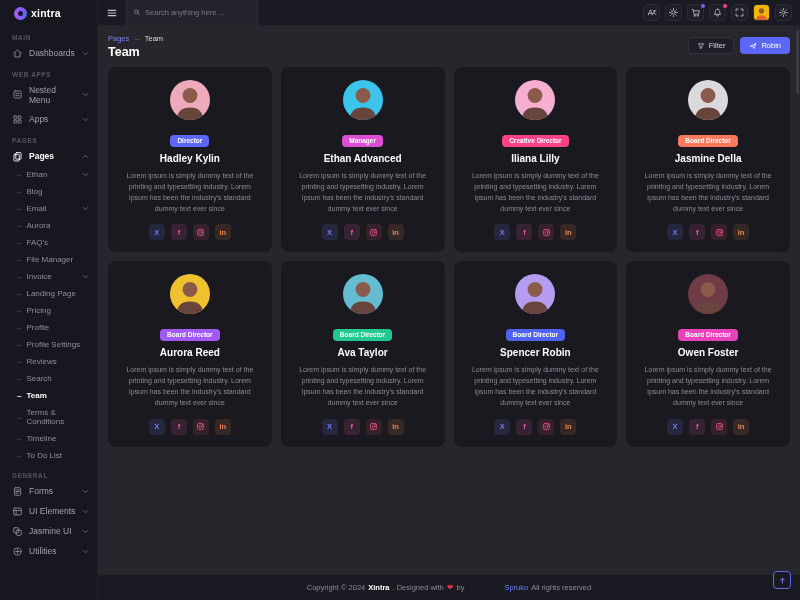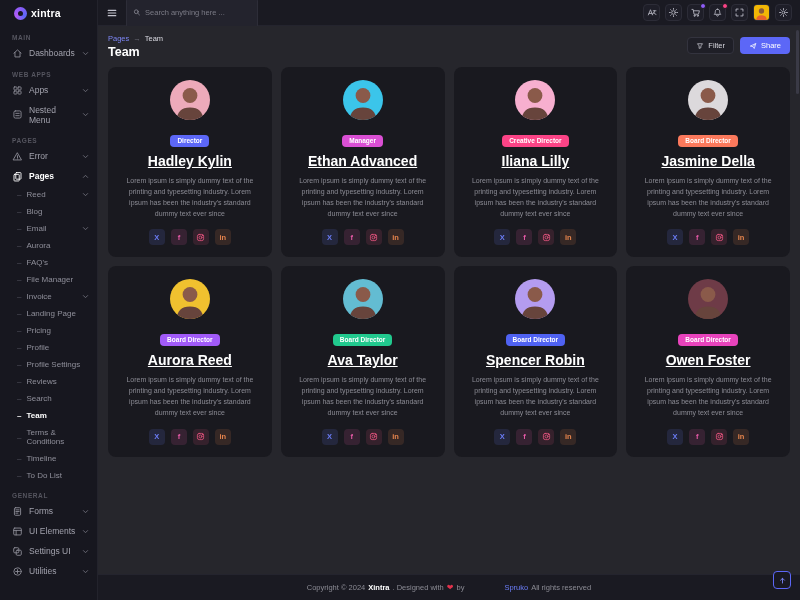--- a/index.html
+++ b/index.html
@@ -48,21 +48,21 @@
   .head-actions { display:flex; gap:6px; margin-top:3px; }
   .btn { display:flex; align-items:center; gap:4px; height:17px; padding:0 8px; border-radius:4px; font-size:7.5px; cursor:pointer; border:1px solid transparent;justify-content:flex-end; }
   .btn-filter { background:#1f1f27; border-color:#33333e; color:#d6d6de; }
   .btn-share { background:#5C67F7; color:#fff; }
 
   .grid { display:grid; grid-template-columns:repeat(4,1fr); gap:9px; }
   .card { background:#19191F; border-radius:8px; padding:13px 10px 12px; text-align:center; }
   .avatar { width:40px; height:40px; border-radius:50%; overflow:hidden; margin:0 auto 9px; }
   .badge-row { margin-bottom:6px; }
   .badge { display:inline-block; color:#fff; font-size:6.5px; font-weight:700; padding:2.5px 7px; border-radius:4px; }
-  .m-name { color:#fff; font-size:14px; font-weight:700; margin-bottom:7px;text-decoration:underline; }
+  .m-name { color:#fff; font-size:10px; font-weight:700; margin-bottom:7px; }
   .m-desc { color:#8b8b94; font-size:7px; line-height:1.55; padding:0 2px; }
   .socials { display:flex; justify-content:center; gap:6px; margin-top:10px; }
   .social { width:16px; height:16px; border-radius:4px; display:flex; align-items:center; justify-content:center; font-size:7.5px; font-weight:700; cursor:pointer; text-decoration:none; }
 
   
   .footer { height:26px; background:#1A1A22; border-top:1px solid #24242e; display:flex; align-items:center; justify-content:center; gap:3px; font-size:7.5px; color:#8b8b94; }
   .footer .fb { color:#fff; font-weight:700; }
   .footer .heart { font-size:8px; }
   .footer .designer { cursor:pointer;padding-left:37px; }
 
@@ -91,79 +91,65 @@
           <span class="chev">
             <svg width="7" height="7" viewBox="0 0 10 10" fill="none" stroke="currentColor" stroke-width="1.3" stroke-linecap="round" stroke-linejoin="round">
               <polyline points="2,3.7 5,6.7 8,3.7"></polyline>
             </svg>
           </span>
         </div>
         <div class="sec-label">WEB APPS</div>
         <div class="side-item">
           <span class="si-icon">
             <svg width="11" height="11" viewBox="0 0 16 16" fill="none" stroke="currentColor" stroke-width="1.3" stroke-linecap="round" stroke-linejoin="round">
+              <rect x="2.8" y="2.8" width="10.4" height="10.4" rx="2"></rect>
+              <path d="M5.5 6.3h5M5.5 9.7h5"></path>
+            </svg>
+          </span>
+          <span class="si-label">Nested Menu</span>
+          <span class="chev">
+            <svg width="7" height="7" viewBox="0 0 10 10" fill="none" stroke="currentColor" stroke-width="1.3" stroke-linecap="round" stroke-linejoin="round">
+              <polyline points="2,3.7 5,6.7 8,3.7"></polyline>
+            </svg>
+          </span>
+        </div>
+        <div class="side-item">
+          <span class="si-icon">
+            <svg width="11" height="11" viewBox="0 0 16 16" fill="none" stroke="currentColor" stroke-width="1.3" stroke-linecap="round" stroke-linejoin="round">
               <rect x="2.8" y="2.8" width="4.4" height="4.4" rx="1"></rect>
               <rect x="8.8" y="2.8" width="4.4" height="4.4" rx="1"></rect>
               <rect x="2.8" y="8.8" width="4.4" height="4.4" rx="1"></rect>
               <rect x="8.8" y="8.8" width="4.4" height="4.4" rx="1"></rect>
             </svg>
           </span>
           <span class="si-label">Apps</span>
           <span class="chev">
             <svg width="7" height="7" viewBox="0 0 10 10" fill="none" stroke="currentColor" stroke-width="1.3" stroke-linecap="round" stroke-linejoin="round">
               <polyline points="2,3.7 5,6.7 8,3.7"></polyline>
             </svg>
           </span>
         </div>
-        <div class="side-item">
-          <span class="si-icon">
-            <svg width="11" height="11" viewBox="0 0 16 16" fill="none" stroke="currentColor" stroke-width="1.3" stroke-linecap="round" stroke-linejoin="round">
-              <rect x="2.8" y="2.8" width="10.4" height="10.4" rx="2"></rect>
-              <path d="M5.5 6.3h5M5.5 9.7h5"></path>
-            </svg>
-          </span>
-          <span class="si-label">Nested Menu</span>
-          <span class="chev">
-            <svg width="7" height="7" viewBox="0 0 10 10" fill="none" stroke="currentColor" stroke-width="1.3" stroke-linecap="round" stroke-linejoin="round">
-              <polyline points="2,3.7 5,6.7 8,3.7"></polyline>
-            </svg>
-          </span>
-        </div>
         <div class="sec-label">PAGES</div>
-        <div class="side-item">
-          <span class="si-icon">
-            <svg width="11" height="11" viewBox="0 0 16 16" fill="none" stroke="currentColor" stroke-width="1.3" stroke-linecap="round" stroke-linejoin="round">
-              <path d="M8 3 13.8 13H2.2Z"></path>
-              <path d="M8 6.8v3M8 11.5v.1"></path>
-            </svg>
-          </span>
-          <span class="si-label">Error</span>
-          <span class="chev">
-            <svg width="7" height="7" viewBox="0 0 10 10" fill="none" stroke="currentColor" stroke-width="1.3" stroke-linecap="round" stroke-linejoin="round">
-              <polyline points="2,3.7 5,6.7 8,3.7"></polyline>
-            </svg>
-          </span>
-        </div>
         <div class="side-item active">
           <span class="si-icon">
             <svg width="11" height="11" viewBox="0 0 16 16" fill="none" stroke="currentColor" stroke-width="1.3" stroke-linecap="round" stroke-linejoin="round">
               <rect x="5.5" y="2.3" width="7.6" height="9.6" rx="1"></rect>
               <rect x="2.9" y="4.9" width="7.6" height="9.6" rx="1"></rect>
             </svg>
           </span>
           <span class="si-label">Pages</span>
           <span class="chev">
             <svg width="7" height="7" viewBox="0 0 10 10" fill="none" stroke="currentColor" stroke-width="1.3" stroke-linecap="round" stroke-linejoin="round">
               <polyline points="2,6.3 5,3.3 8,6.3"></polyline>
             </svg>
           </span>
         </div>
         <div class="sub-item">
           <span class="dash">–</span>
-          <span class="si-label">Reed</span>
+          <span class="si-label">Ethan</span>
           <span class="chev">
             <svg width="7" height="7" viewBox="0 0 10 10" fill="none" stroke="currentColor" stroke-width="1.3" stroke-linecap="round" stroke-linejoin="round">
               <polyline points="2,3.7 5,6.7 8,3.7"></polyline>
             </svg>
           </span>
         </div>
         <div class="sub-item">
           <span class="dash">–</span>
           <span class="si-label">Blog</span>
         </div>
@@ -266,21 +252,21 @@
             </svg>
           </span>
         </div>
         <div class="side-item">
           <span class="si-icon">
             <svg width="11" height="11" viewBox="0 0 16 16" fill="none" stroke="currentColor" stroke-width="1.3" stroke-linecap="round" stroke-linejoin="round">
               <rect x="2.5" y="2.5" width="7.4" height="7.4" rx="1.5"></rect>
               <rect x="6.1" y="6.1" width="7.4" height="7.4" rx="1.5"></rect>
             </svg>
           </span>
-          <span class="si-label">Settings UI</span>
+          <span class="si-label">Jasmine UI</span>
           <span class="chev">
             <svg width="7" height="7" viewBox="0 0 10 10" fill="none" stroke="currentColor" stroke-width="1.3" stroke-linecap="round" stroke-linejoin="round">
               <polyline points="2,3.7 5,6.7 8,3.7"></polyline>
             </svg>
           </span>
         </div>
         <div class="side-item">
           <span class="si-icon">
             <svg width="11" height="11" viewBox="0 0 16 16" fill="none" stroke="currentColor" stroke-width="1.3" stroke-linecap="round" stroke-linejoin="round">
               <circle cx="8" cy="8" r="5.3"></circle>
@@ -375,21 +361,21 @@
             <svg width="8" height="8" viewBox="0 0 16 16" fill="none" stroke="currentColor" stroke-width="1.4" stroke-linejoin="round">
                 <path d="M3 3.5h10L9.8 7.8v3.7l-3.6 1.3V7.8Z"></path>
               </svg>
             <span>Filter</span>
           </button>
           <button class="btn btn-share">
             <svg width="8" height="8" viewBox="0 0 16 16" fill="none" stroke="currentColor" stroke-width="1.4" stroke-linejoin="round">
                 <path d="M2.5 8.2 13.5 3l-3 10-2.7-3.7Z"></path>
                 <path d="M7.8 9.3 13.5 3"></path>
               </svg>
-            <span>Share</span>
+            <span>Robin</span>
           </button>
         </div>
       </div>
       <div class="grid">
           <div class="card">
             <div class="avatar"><svg width="100%" height="100%" viewBox="0 0 40 40">
                 <rect width="40" height="40" fill="#EDAABA"></rect>
                 <circle cx="20" cy="15.5" r="7.4" fill="#8a5a4a"></circle>
                 <path d="M7 40 Q7 27.5 20 27.5 Q33 27.5 33 40 Z" fill="#67443c"></path>
               </svg></div>

